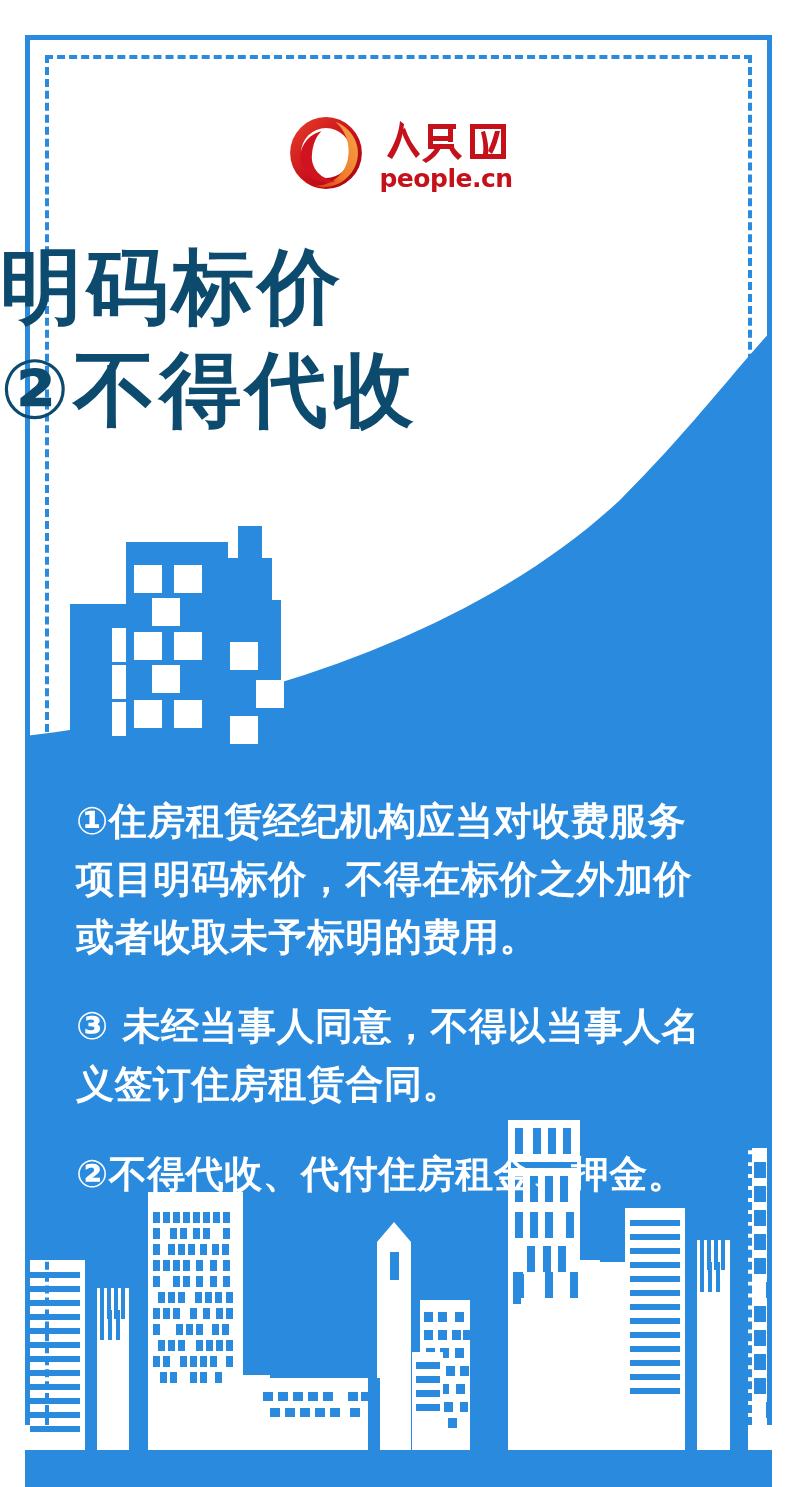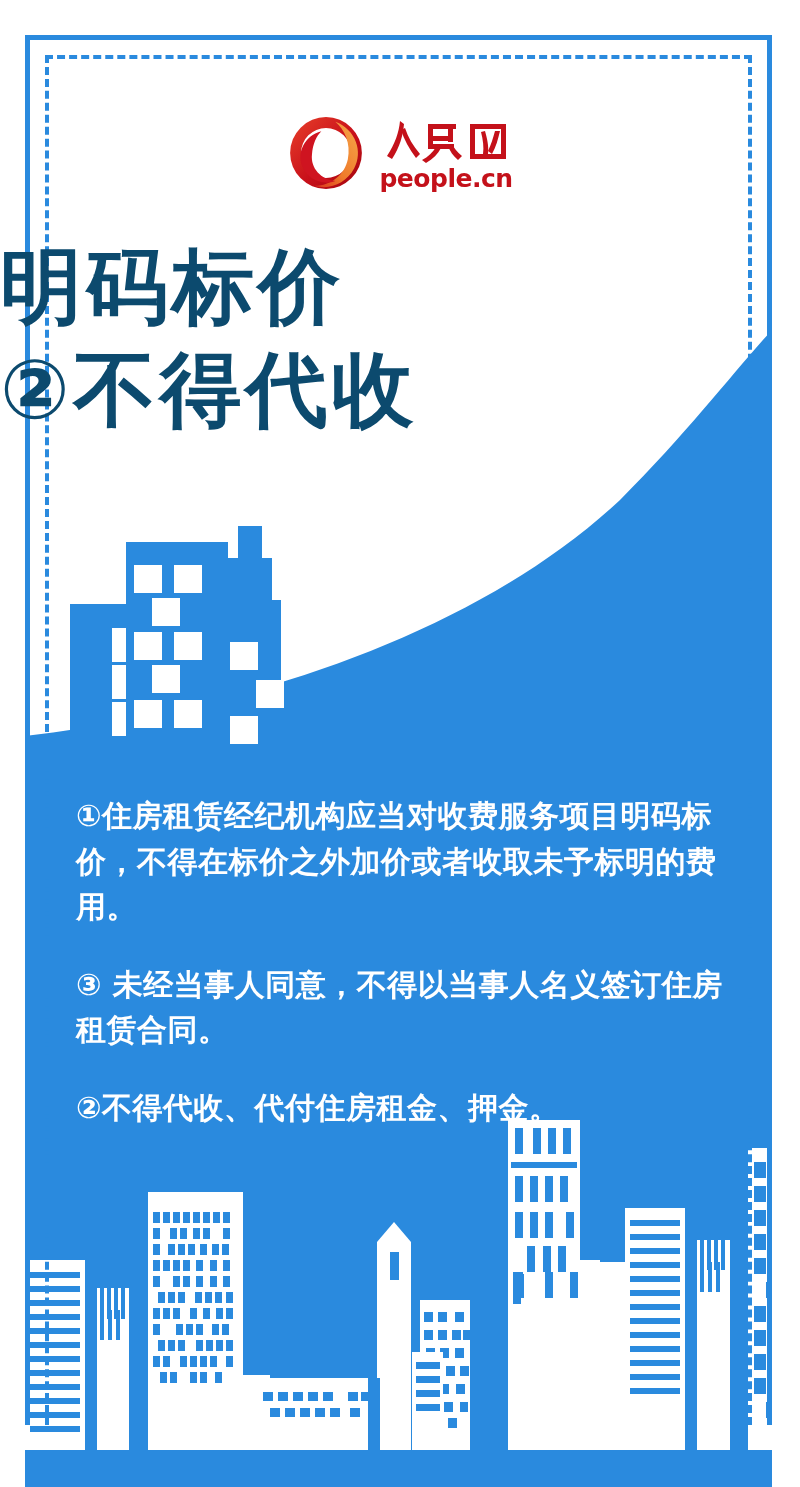--- a/index.html
+++ b/index.html
@@ -45,21 +45,21 @@
     position:absolute;left:0;top:236px;width:800px;text-align:left;
     color:#0c4a6e;font-weight:bold;font-size:82px;line-height:1.25;
     letter-spacing:4px;
     font-family:"DejaVu Sans","Liberation Sans",sans-serif;
   }
   #headline .hl-line{display:block;}
 
   
   #body-copy{
     position:absolute;left:76px;top:793px;width:648px;
-    color:#ffffff;font-weight:bold;font-size:30px;line-height:1.52;
+    color:#ffffff;font-weight:bold;font-size:38px;line-height:1.52;
     letter-spacing:0.5px;
     font-family:"DejaVu Sans","Liberation Sans",sans-serif;
   }
   #body-copy .para{margin:0 0 32px 0;}
   #body-copy .para:last-child{margin-bottom:0;}
 </style>
 </head>
 <body>
 
 <div id="poster">

